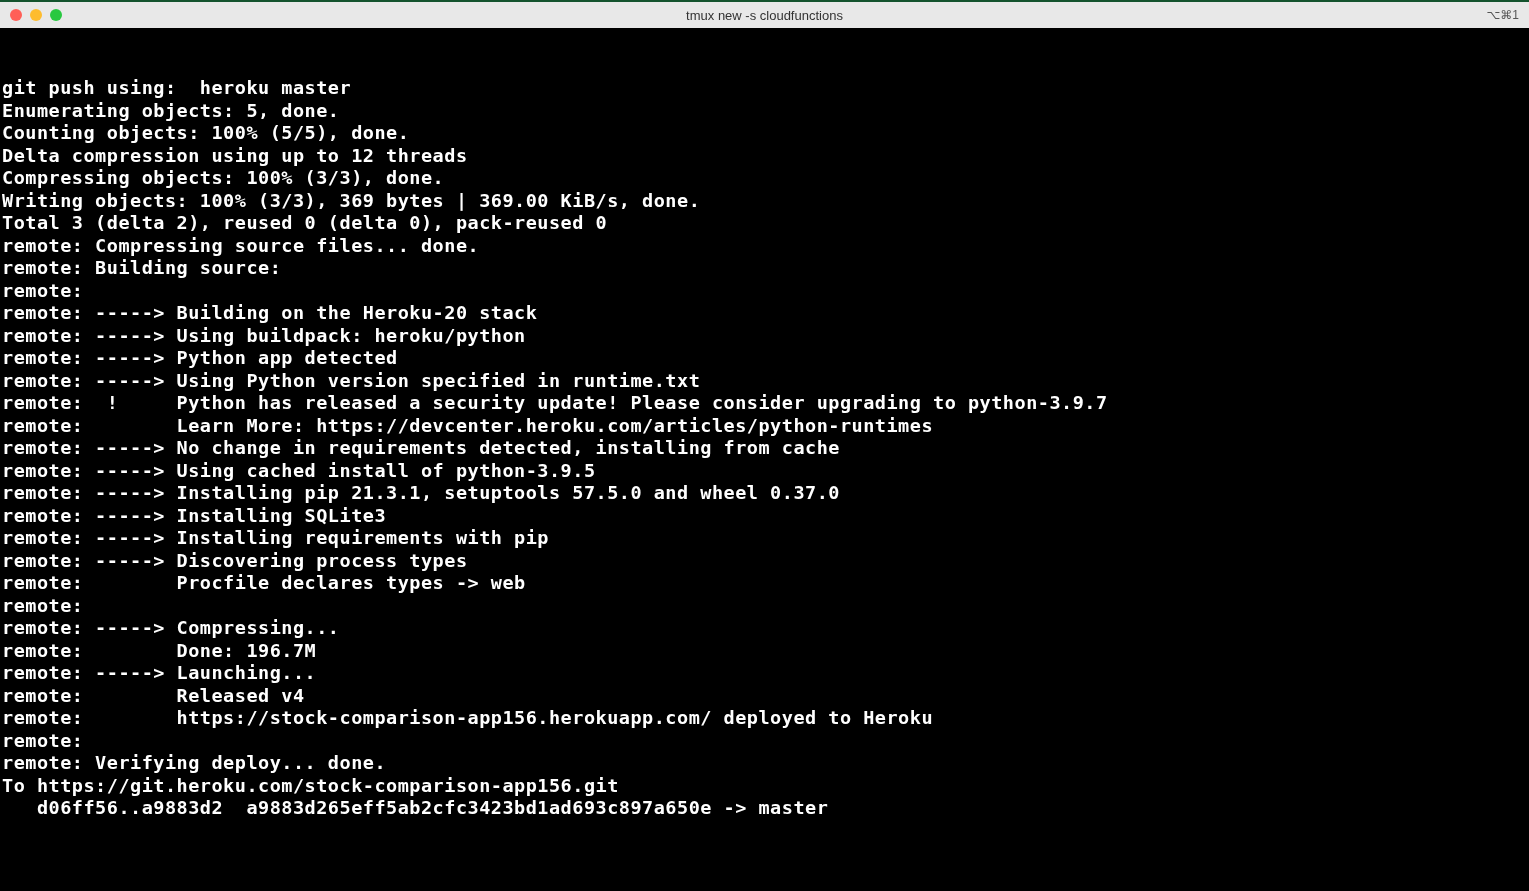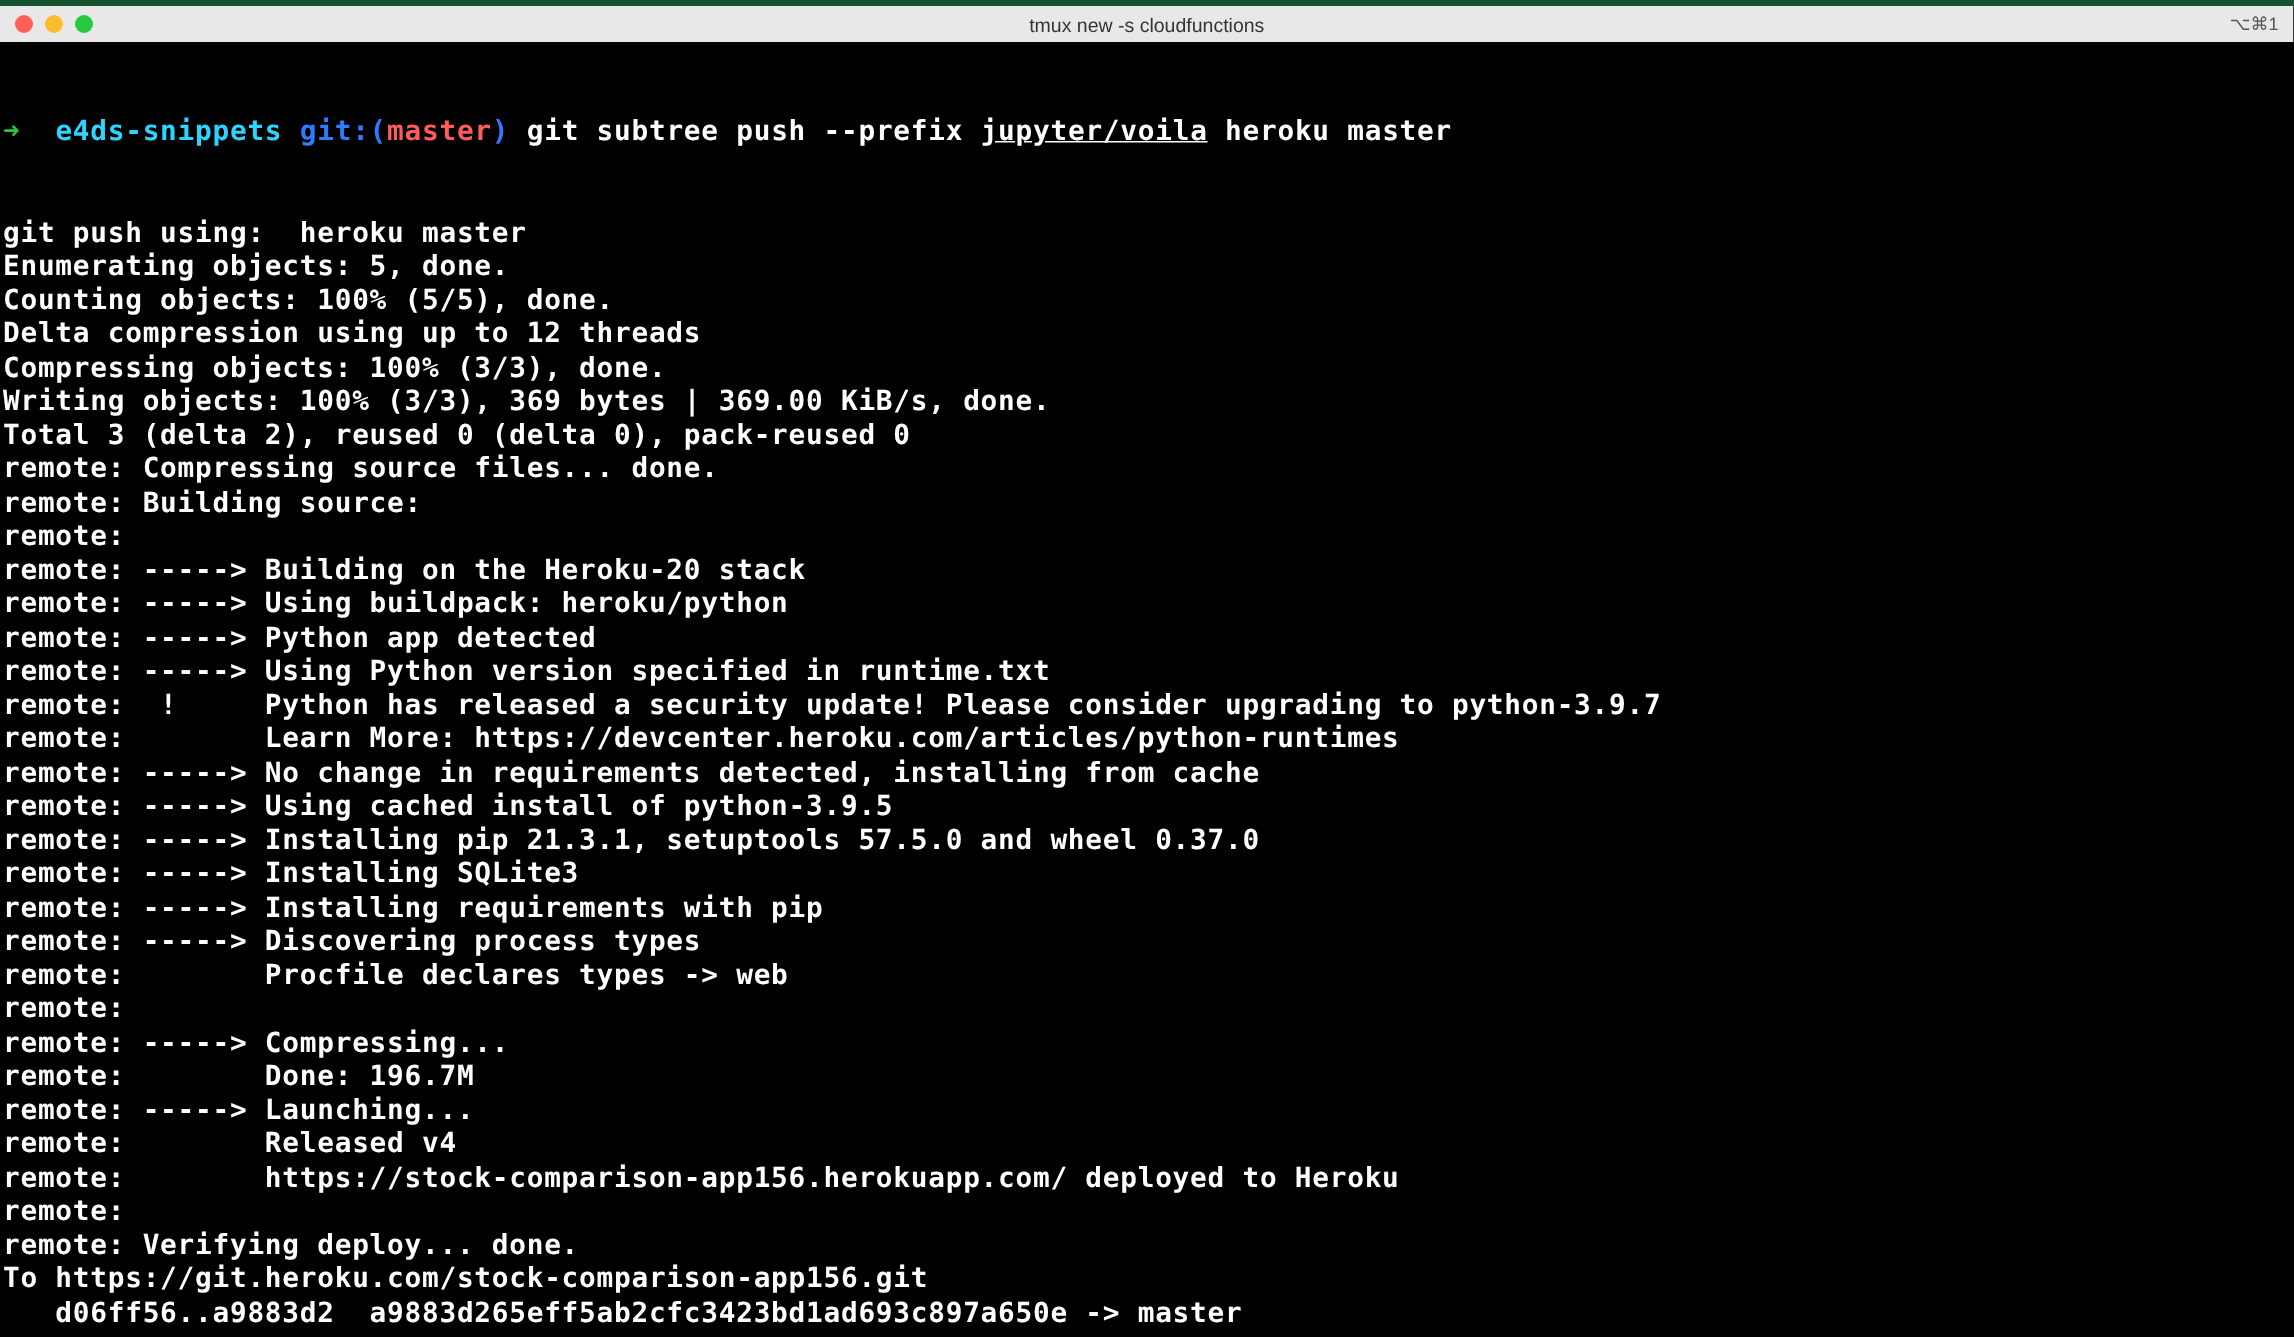--- a/index.html
+++ b/index.html
@@ -16,21 +16,21 @@
       overflow: hidden;
     }
     .window {
       width: 100%;
       height: 100%;
       background: #000;
     }
     .titlebar {
       height: 28px;
       background: #e8e8e8;
-      border-top: 4px solid #14532d;
+      border-top: 2px solid #14532d;
       display: flex;
       align-items: center;
       position: relative;
       padding: 0 10px;
     }
     .traffic-lights {
       display: flex;
       gap: 8px;
       align-items: center;
     }
@@ -84,17 +84,16 @@
     <div class="traffic-lights">
       <div class="traffic-light tl-close"></div>
       <div class="traffic-light tl-min"></div>
       <div class="traffic-light tl-max"></div>
     </div>
     <div class="title">tmux new -s cloudfunctions</div>
     <div class="titlebar-right">⌥⌘1</div>
   </div>
 
   <div class="terminal">
-    <span class="line"><span class="arrow">➜</span>  <span class="cyan">e4ds-snippets</span> <span class="blue">git:(</span><span class="red">master</span><span class="blue">)</span> <span class="white">git subtree push --prefix </span><span class="white underline">jupyter/voila</span><span class="white"> heroku master</span></span>
     <div id="output-container"><span class="line white">git push using:  heroku master</span><span class="line white">Enumerating objects: 5, done.</span><span class="line white">Counting objects: 100% (5/5), done.</span><span class="line white">Delta compression using up to 12 threads</span><span class="line white">Compressing objects: 100% (3/3), done.</span><span class="line white">Writing objects: 100% (3/3), 369 bytes | 369.00 KiB/s, done.</span><span class="line white">Total 3 (delta 2), reused 0 (delta 0), pack-reused 0</span><span class="line white">remote: Compressing source files... done.</span><span class="line white">remote: Building source:</span><span class="line white">remote: </span><span class="line white">remote: -----&gt; Building on the Heroku-20 stack</span><span class="line white">remote: -----&gt; Using buildpack: heroku/python</span><span class="line white">remote: -----&gt; Python app detected</span><span class="line white">remote: -----&gt; Using Python version specified in runtime.txt</span><span class="line white">remote:  !     Python has released a security update! Please consider upgrading to python-3.9.7</span><span class="line white">remote:        Learn More: https://devcenter.heroku.com/articles/python-runtimes</span><span class="line white">remote: -----&gt; No change in requirements detected, installing from cache</span><span class="line white">remote: -----&gt; Using cached install of python-3.9.5</span><span class="line white">remote: -----&gt; Installing pip 21.3.1, setuptools 57.5.0 and wheel 0.37.0</span><span class="line white">remote: -----&gt; Installing SQLite3</span><span class="line white">remote: -----&gt; Installing requirements with pip</span><span class="line white">remote: -----&gt; Discovering process types</span><span class="line white">remote:        Procfile declares types -&gt; web</span><span class="line white">remote: </span><span class="line white">remote: -----&gt; Compressing...</span><span class="line white">remote:        Done: 196.7M</span><span class="line white">remote: -----&gt; Launching...</span><span class="line white">remote:        Released v4</span><span class="line white">remote:        https://stock-comparison-app156.herokuapp.com/ deployed to Heroku</span><span class="line white">remote: </span><span class="line white">remote: Verifying deploy... done.</span><span class="line white">To https://git.heroku.com/stock-comparison-app156.git</span><span class="line white">   d06ff56..a9883d2  a9883d265eff5ab2cfc3423bd1ad693c897a650e -&gt; master</span></div>
     
   </div>
 </div>
 
 </body></html>

